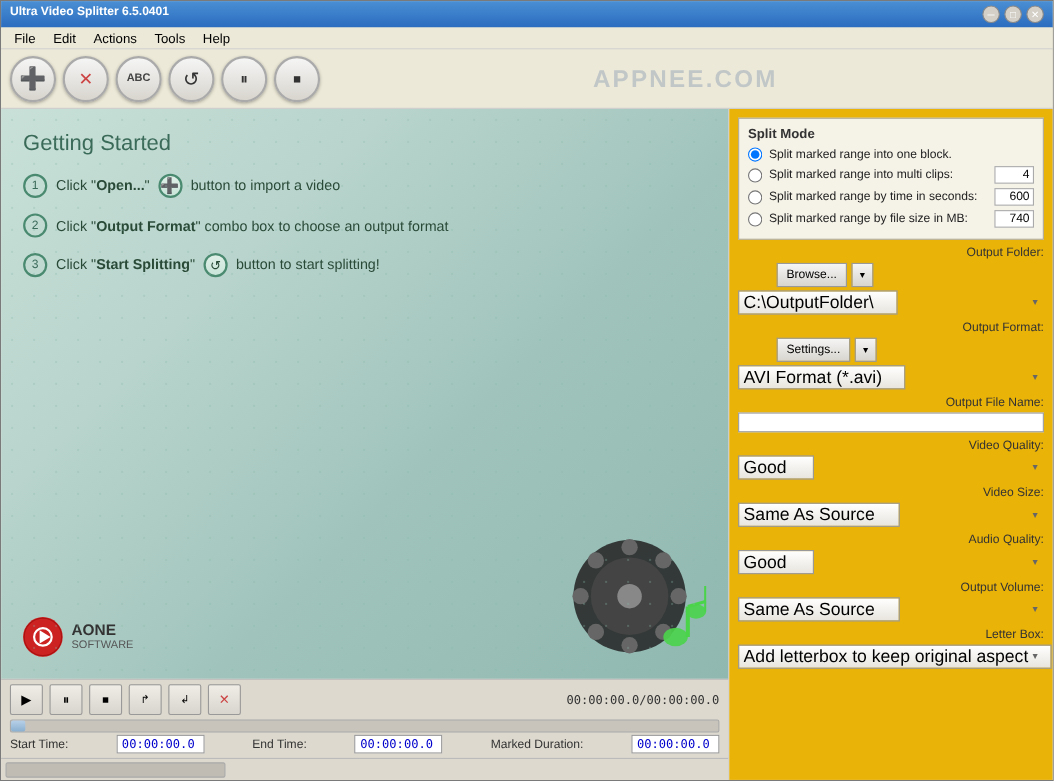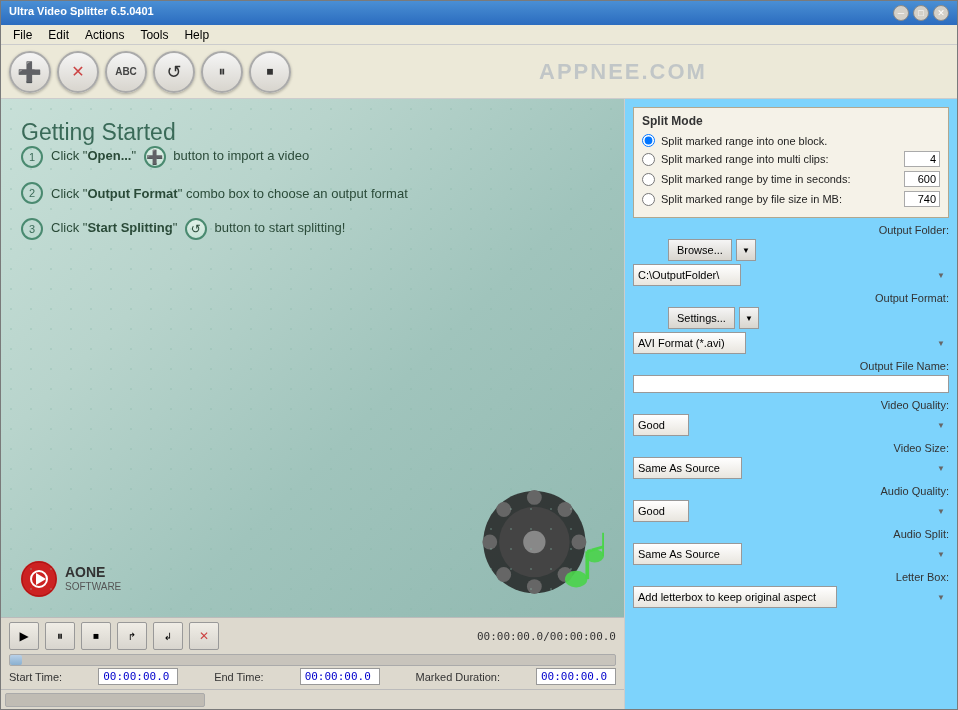--- a/index.html
+++ b/index.html
@@ -115,22 +115,23 @@
       position: relative;
       overflow: hidden;
       display: flex;
       align-items: flex-start;
       padding: 20px;
     }
     .getting-started {
       color: #3a6a58;
     }
     .getting-started h2 {
-      font-size: 23px;
+      font-size: 20px;
       font-weight: normal;
+      margin-bottom: 16px;
       color: #3a6a58;
     }
     .step {
       display: flex;
       align-items: center;
       margin-bottom: 14px;
       font-size: 13px;
       color: #2a4a38;
     }
     .step-num {
@@ -267,22 +268,22 @@
     }
     .progress-bottom {
       width: 200px;
       height: 14px;
       background: #c0bcb4;
       border: 1px solid #aaa;
       border-radius: 2px;
     }
     
     .right-panel {
-      width: 332px;
-      background: #7dd3fc;
+      width: 294px;
+      background: #eab308;
       padding: 8px;
       display: flex;
       flex-direction: column;
       gap: 6px;
       overflow-y: auto;
       flex-shrink: 0;
     }
     .split-mode-group {
       border: 1px solid #b0a890;
       background: #f5f2e8;
@@ -332,21 +333,21 @@
       background: #fff;
       padding: 2px 4px;
       font-size: 11px;
       height: 22px;
     }
     .field-select {
       flex: 1;
       border: 1px solid #999;
       background: linear-gradient(to bottom, #fff, #e8e5de);
       padding: 1px 4px;
-      font-size: 11px;
+      font-size: 16px;
       height: 22px;
       cursor: pointer;
       appearance: none;
       -webkit-appearance: none;
       padding-right: 20px;
     }
     .select-wrapper {
       flex: 1;
       position: relative;
     }
@@ -595,21 +596,21 @@
         <div class="select-wrapper">
           <select class="field-select">
             <option>Good</option>
             <option>Better</option>
             <option>Best</option>
           </select>
         </div>
       </div>
 
       <div class="field-group">
-        <div class="field-label">Audio Split:</div>
+        <div class="field-label">Output Volume:</div>
         <div class="select-wrapper">
           <select class="field-select">
             <option>Same As Source</option>
             <option>Custom</option>
           </select>
         </div>
       </div>
 
       <div class="field-group">
         <div class="field-label">Letter Box:</div>

